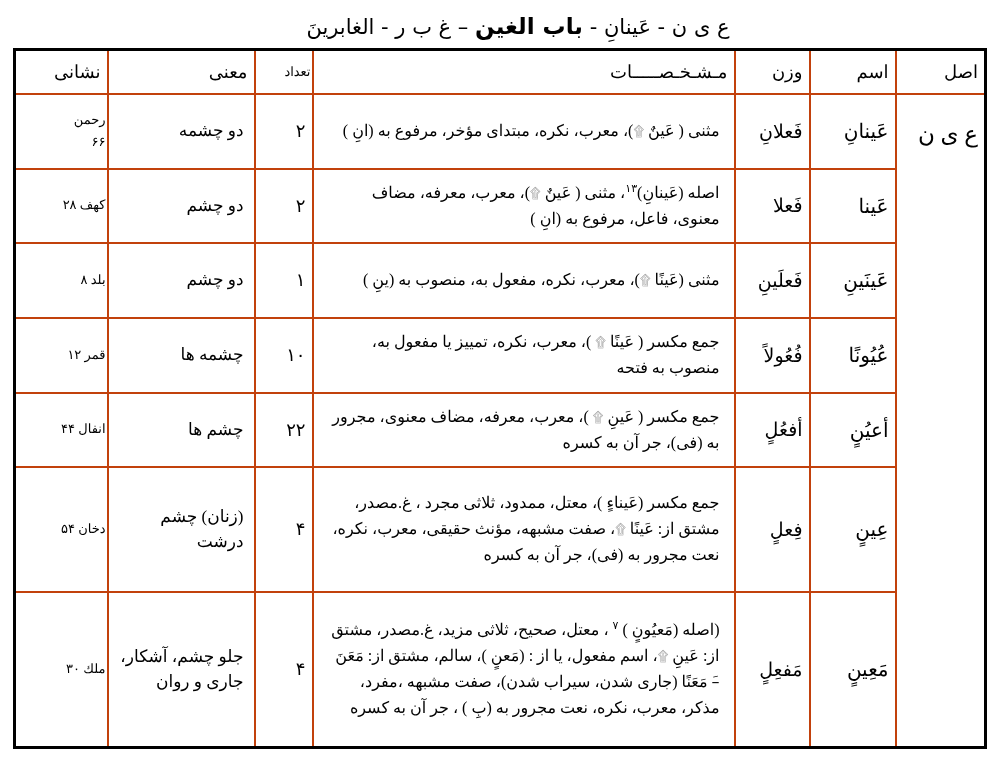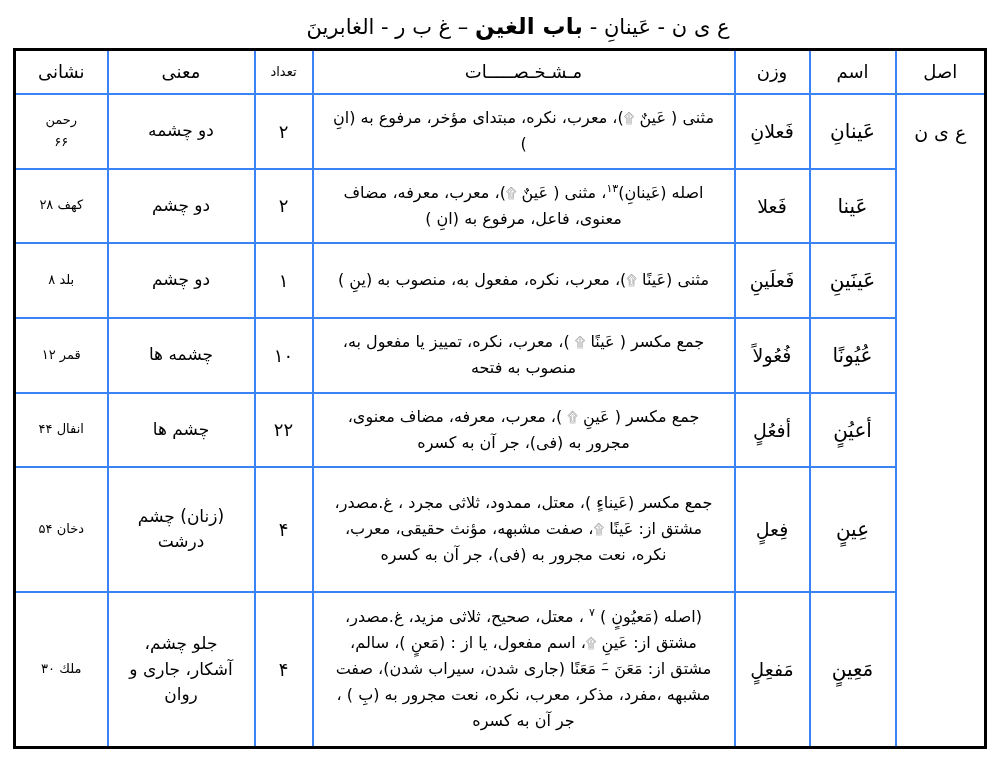--- a/index.html
+++ b/index.html
@@ -10,34 +10,34 @@
   .title{
     direction:rtl;text-align:center;padding-top:13px;padding-bottom:9px;
     font-size:21px;white-space:nowrap;margin-left:36px;
   }
   .title b{font-size:23px;font-weight:bold;}
   table{
     direction:rtl;border-collapse:collapse;table-layout:fixed;
     width:971px;margin:0 auto;border:3px solid #000;
   }
   th,td{
-    border:2px solid #3b82f6;text-align:center;vertical-align:middle;
-    padding:2px 6px;overflow:hidden;
+    border:2px solid #c2410c;text-align:right;vertical-align:middle;
+    padding:2px 6px;overflow:hidden;font-family:Liberation Serif, serif;
   }
   thead tr{height:44px;}
   th{font-weight:normal;font-size:18px;}
   th.h-tedad{font-size:13px;padding:2px 1px;margin-left:42px;}
   tbody tr:nth-child(1){height:75px;}
   tbody tr:nth-child(2){height:74px;}
   tbody tr:nth-child(3){height:75px;}
   tbody tr:nth-child(4){height:75px;}
   tbody tr:nth-child(5){height:74px;}
   tbody tr:nth-child(6){height:125px;}
   tbody tr:nth-child(7){height:156px;}
-  td.cell-root{vertical-align:top;padding-top:26px;font-size:19px;}
+  td.cell-root{vertical-align:top;padding-top:26px;font-size:23px;}
   td.cell-esm{font-size:20px;margin-top:40px;}
   td.cell-vazn{font-size:19px;}
   td.cell-moshakhasat{font-size:16px;line-height:1.62;padding:3px 14px;}
   td.cell-tedad{font-size:18px;}
   td.cell-mani{font-size:17px;line-height:1.5;padding:2px 10px;}
   td.cell-neshani{font-size:13px;line-height:1.7;white-space:pre-line;padding:2px 1px;}
   sup{font-size:11px;line-height:0;}
   .sym{color:#8a8a8a;font-size:14px;}
 </style>
 </head>

